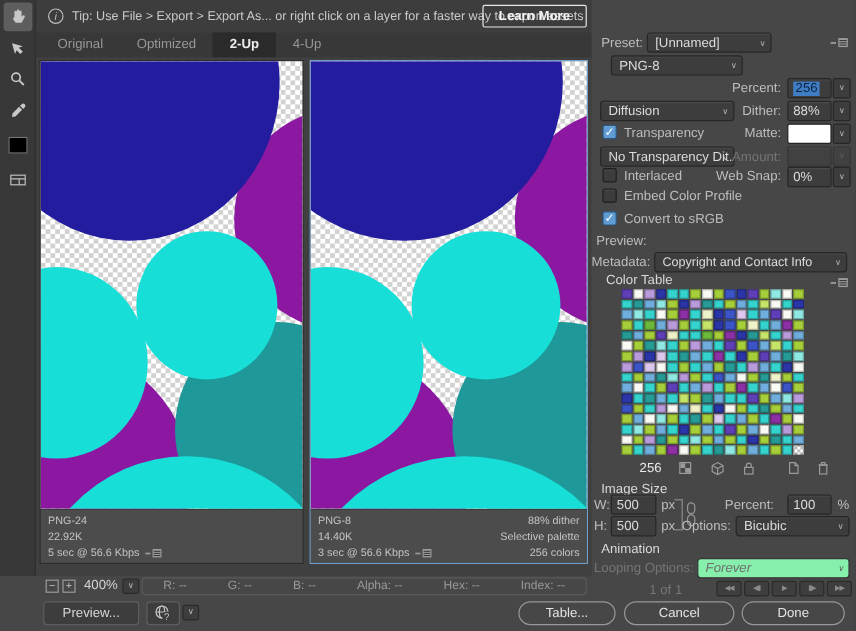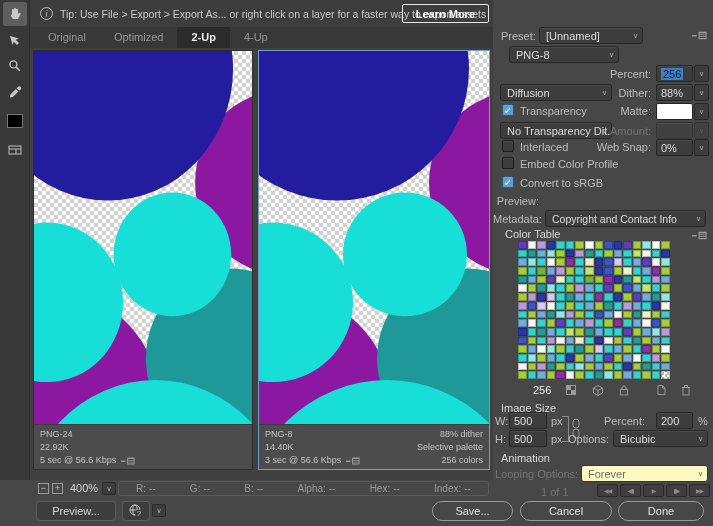--- a/index.html
+++ b/index.html
@@ -57,21 +57,21 @@
   .pill { position:absolute; top:3px; height:20px; background:transparent; border:1px solid #989898; border-radius:10px;
           color:#E3E3E3; font-size:11px; font-family:inherit; }
   
   .rightpanel { position:absolute; left:493px; top:0; width:220px; height:526px; }
   .rightpanel .lbl { position:absolute; color:#BDBDBD; }
   .rightpanel .lbl.dis, .dis { color:#757575 !important; }
   .dd { position:absolute; height:17px; background:#3D3D3D; border:1px solid #272727; border-radius:3px;
         box-shadow:inset 0 1px 0 rgba(255,255,255,0.07); color:#DCDCDC; display:flex; align-items:center;
         padding:0 14px 0 6px; white-space:nowrap; overflow:hidden; }
   .dd .dd-ch { position:absolute; right:4px; top:4px; font-size:7px; color:#B0B0B0; }
-  .dd.ddis { color:#6E6E6E; background:#fef9c3; border-color:#363636; }
+  .dd.ddis { color:#6E6E6E; background:#86efac; border-color:#363636;font-style:italic; }
   .fld { position:absolute; height:17px; width:37px; background:#3D3D3D; border:1px solid #272727; border-radius:2px;
          box-shadow:inset 0 1px 0 rgba(255,255,255,0.07); color:#DCDCDC; display:flex; align-items:center; padding-left:4px; }
   .fld.fdis { background:#414141; border-color:#363636; }
   .chv { position:absolute; width:15px; height:17px; background:#3D3D3D; border:1px solid #272727; border-radius:2px;
          color:#B0B0B0; font-size:7px; text-align:center; line-height:16px; }
   .chv.cdis { color:#5E5E5E; background:#414141; border-color:#363636; }
   .hl { background:#3F7DC4; color:#0A2240; padding:0 2px; }
   .cb { position:absolute; width:12px; height:12px; background:#3C3C3C; border:1px solid #1E1E1E; border-radius:2px;
         box-shadow:inset 0 1px 0 rgba(255,255,255,0.08); }
   .cb.checked { background:#5E9CD3; border-color:#2F567C; color:#FFFFFF; font-size:10px; line-height:11px; text-align:center; }
@@ -226,21 +226,21 @@
     <div class="rect-btn" style="left:122px;width:28px;display:flex;align-items:center;justify-content:center">
       <svg width="16" height="16" viewBox="0 0 16 16">
         <circle cx="7" cy="7" r="5" fill="none" stroke="#C8C8C8"></circle>
           <ellipse cx="7" cy="7" rx="2.2" ry="5" fill="none" stroke="#C8C8C8"></ellipse>
           <line x1="2" y1="7" x2="12" y2="7" stroke="#C8C8C8"></line>
         <circle cx="11" cy="10.5" r="4" fill="#3D3D3D"></circle>
           <text x="11" y="13.4" font-size="8" fill="#C8C8C8" text-anchor="middle">?</text>
       </svg>
     </div>
     <div class="chvbox" style="left:152px;top:6px">∨</div>
-    <button class="pill" style="left:432px;width:81px">Save...</button>
+    <button class="pill" style="left:432px;width:81px">Table...</button>
     <button class="pill" style="left:520px;width:92px">Cancel</button>
     <button class="pill" style="left:618px;width:86px">Done</button>
   </div>
 
   <div class="rightpanel">
 
     <span class="lbl" style="top:30px;left:8px">Preset:</span>
     <div class="dd" style="top:27px;left:46px;width:104px">
       <span>[Unnamed]</span>
         <span class="dd-ch">∨</span>
@@ -609,21 +609,21 @@
         <span>500</span>
       </div>
     <span class="lbl" style="top:415px;left:58px">px</span>
     <div class="bracket"></div>
     <svg class="chain" width="10" height="22" viewBox="0 0 10 22">
         <rect x="2" y="1" width="6" height="9" rx="3" fill="none" stroke="#999"></rect>
         <rect x="2" y="11" width="6" height="9" rx="3" fill="none" stroke="#999"></rect>
       </svg>
     <span class="lbl" style="top:415px;left:92px;width:60px;text-align:right">Percent:</span>
     <div class="fld" style="top:412px;left:163px">
-        <span>200</span>
+        <span>100</span>
       </div>
     <span class="lbl" style="top:415px;left:205px">%</span>
 
     <span class="lbl" style="top:433px;left:2px">H:</span>
     <div class="fld" style="top:430px;left:16px;width:38px">
         <span>500</span>
       </div>
     <span class="lbl" style="top:433px;left:58px">px</span>
     <span class="lbl" style="top:433px;left:66px;width:50px;text-align:right">Options:</span>
     <div class="dd" style="top:430px;left:120px;width:95px">

